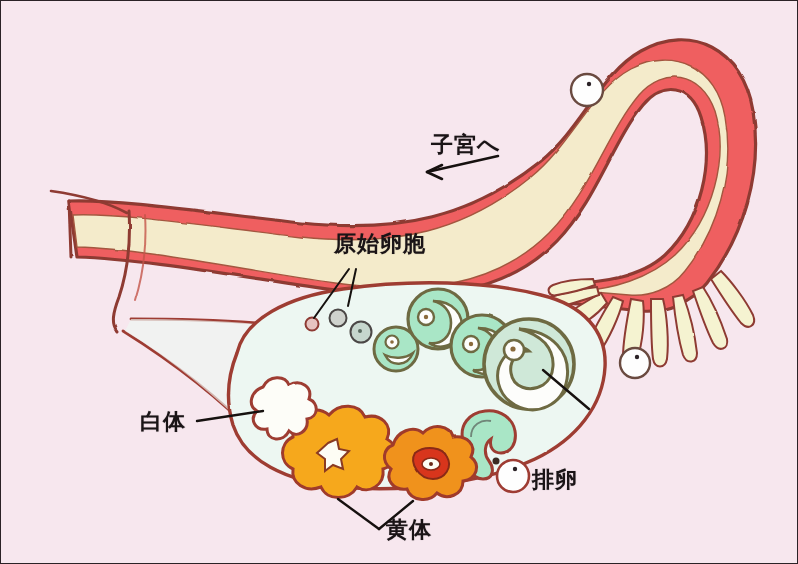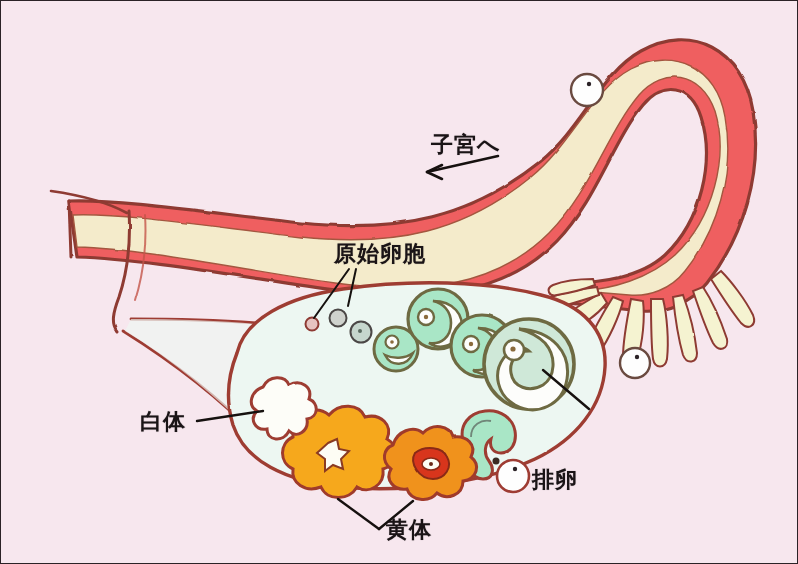--- a/index.html
+++ b/index.html
@@ -33,21 +33,21 @@
     color: #1a1416;
     font-size: 22px;
     font-weight: 700;
     letter-spacing: 1px;
     white-space: nowrap;
     line-height: 1;
     font-family: "DejaVu Sans", "Liberation Sans", sans-serif;
     text-shadow: 0 0 1px rgba(26,20,22,0.35);
   }
   #lbl-uterus   { left: 430px; top: 133px; }
-  #lbl-primord  { left: 333px; top: 242px; }
+  #lbl-primord  { left: 333px; top: 232px; }
   #lbl-albicans { left: 139px; top: 410px; text-align: right; }
   #lbl-mature   { left: 594px; top: 404px; }
   #lbl-ovulation{ left: 531px; top: 468px; font-family: Liberation Serif, serif; }
   #lbl-luteum   { left: 385px; top: 518px; text-align: center; }
 </style>
 </head>
 <body>
 
 <div id="figure" style="background: rgb(247, 231, 238); border-color: rgb(43, 34, 38);">
 

